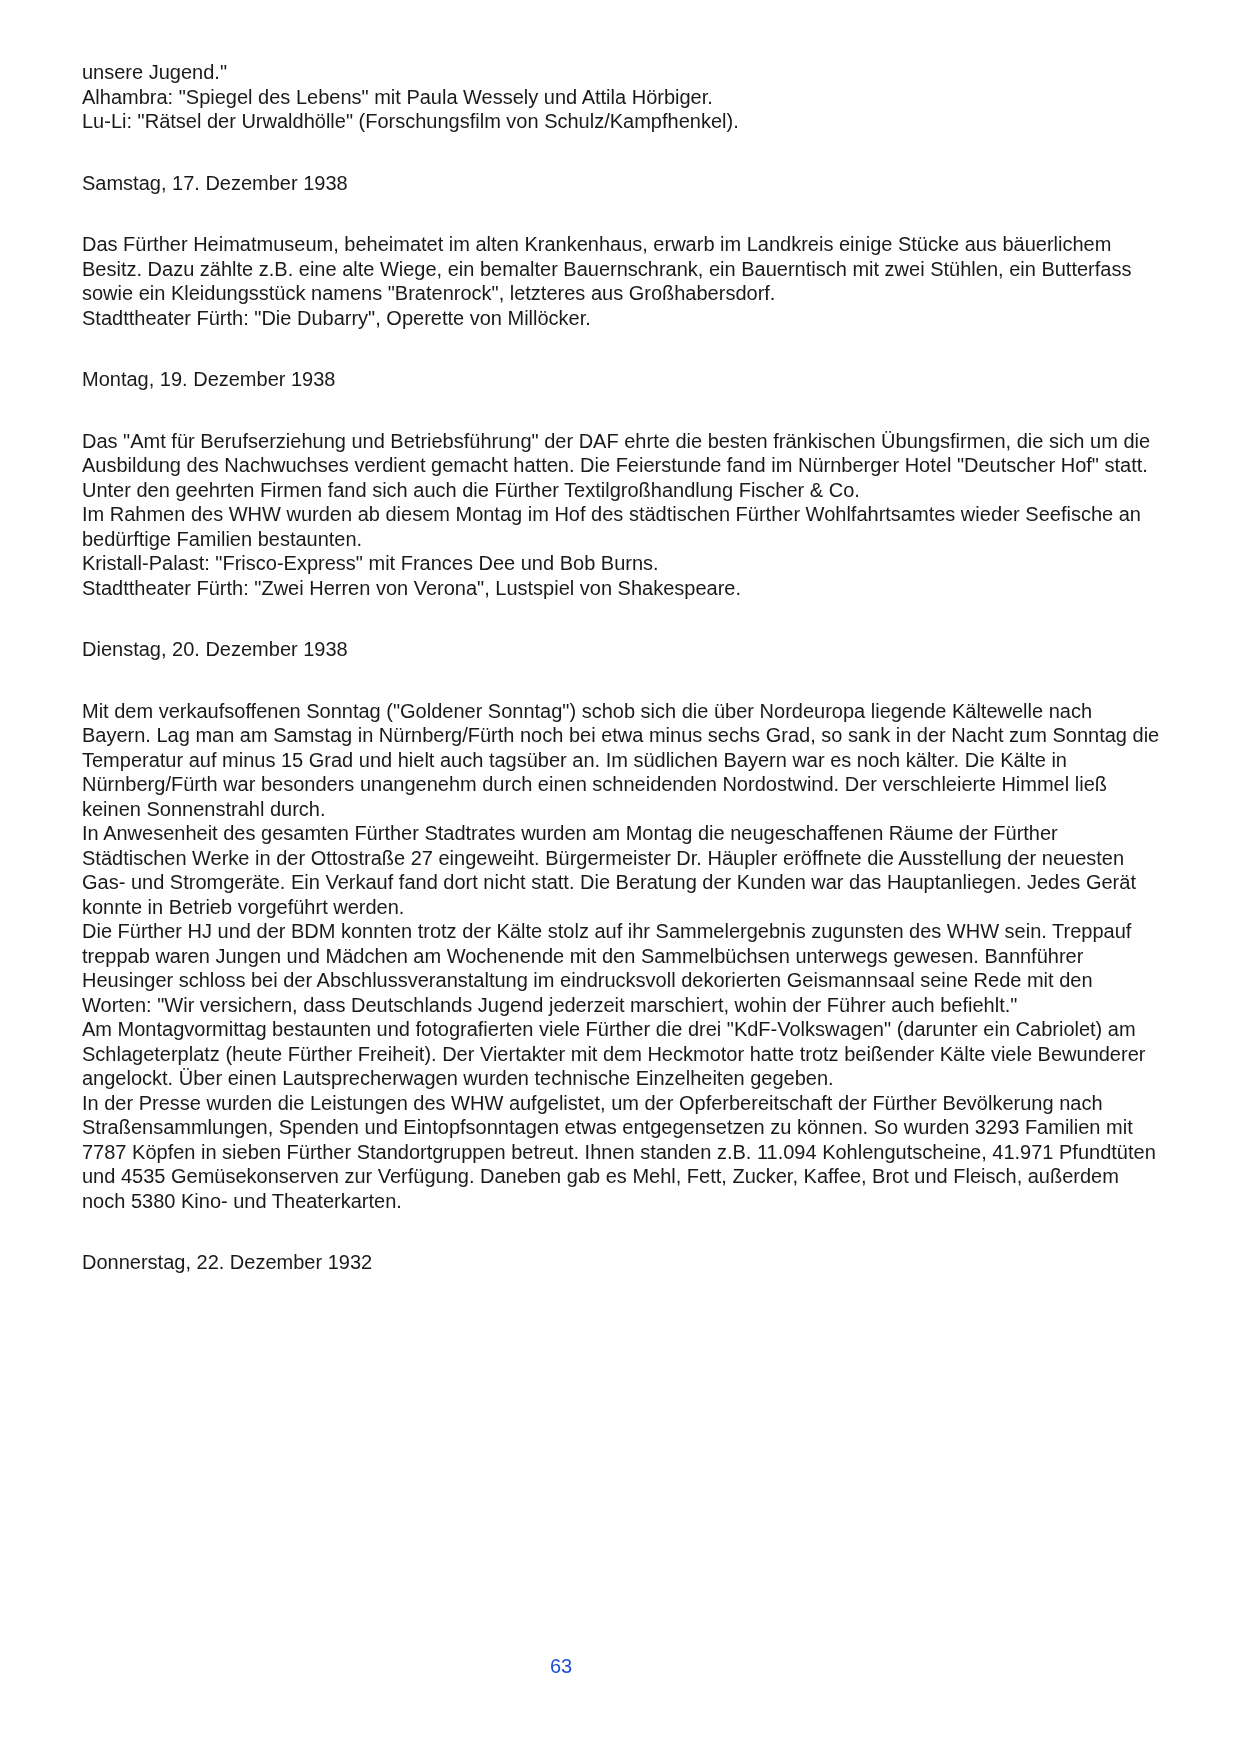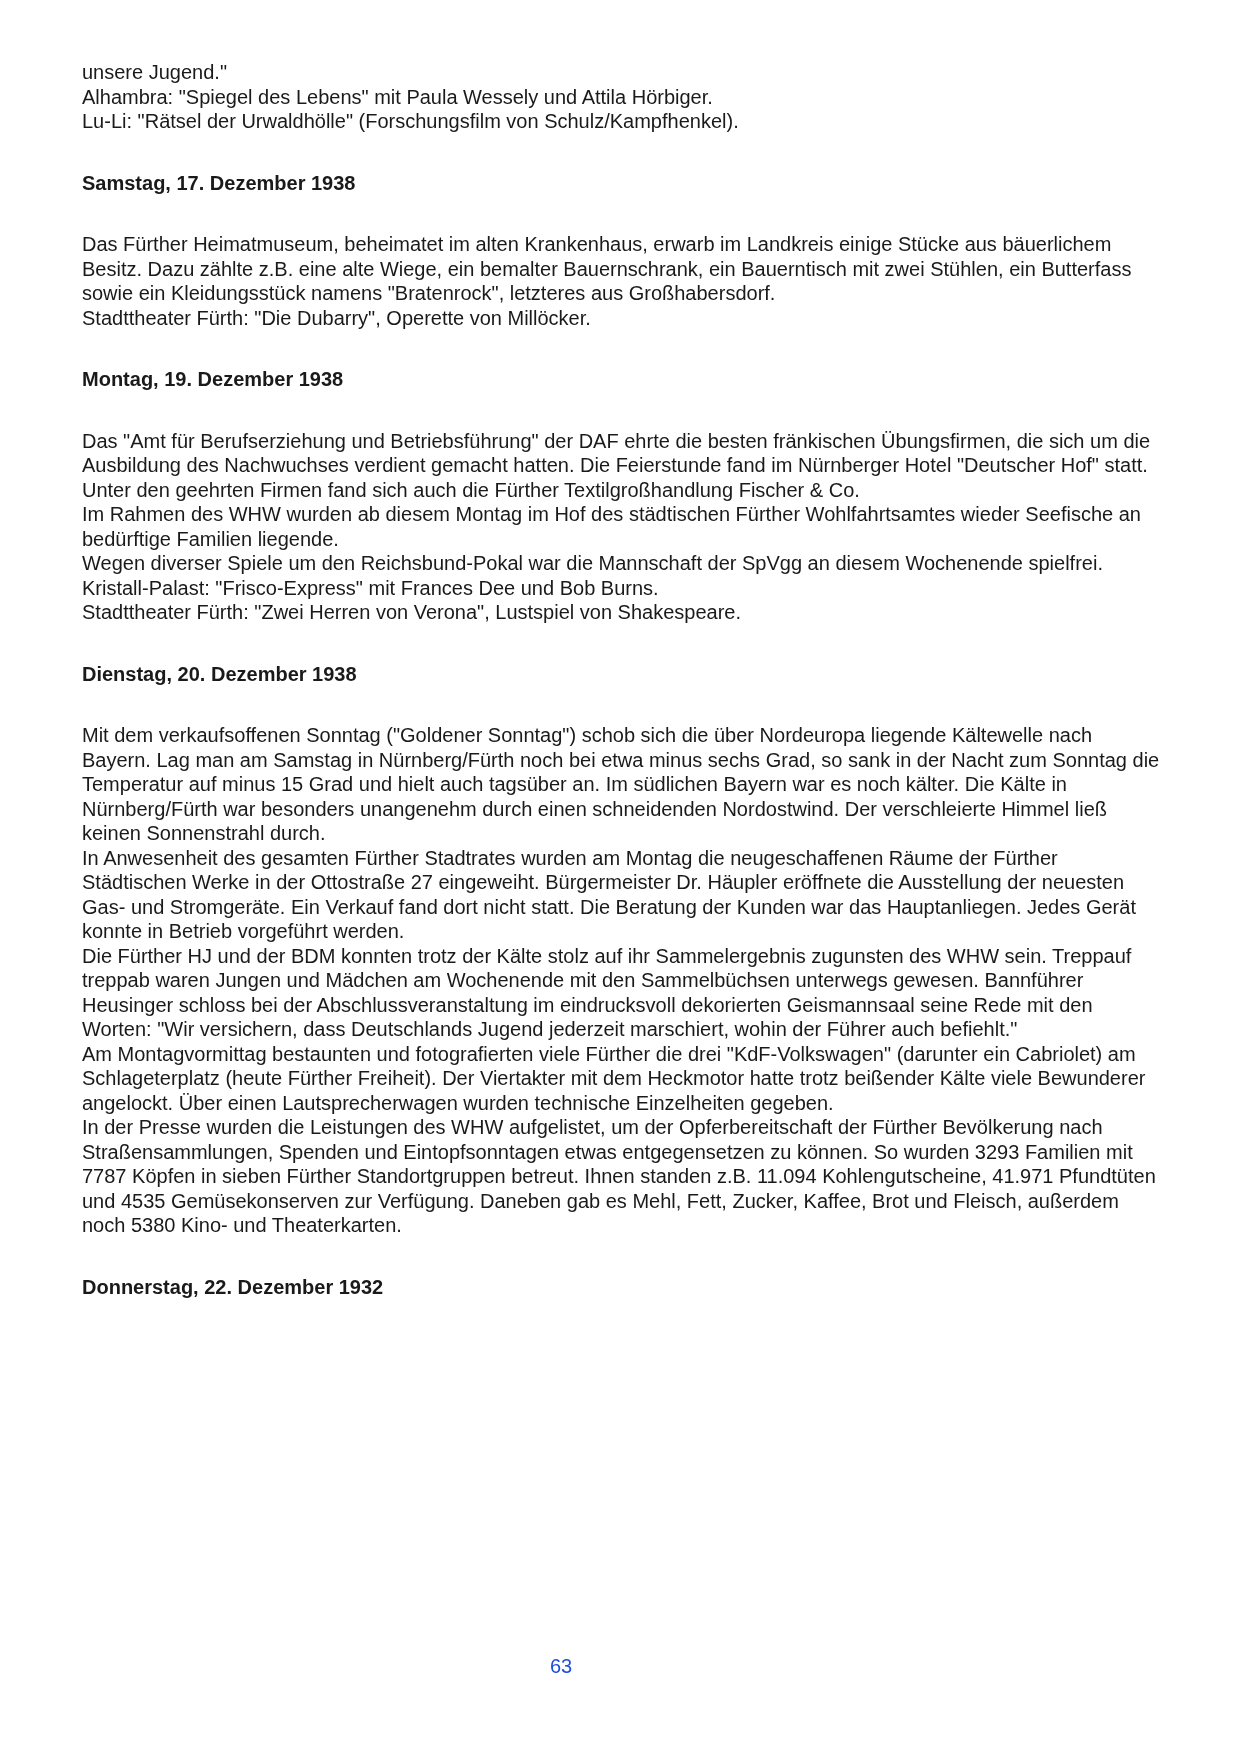--- a/index.html
+++ b/index.html
@@ -25,21 +25,21 @@
     line-height: 24.5px;
     text-align: left;
   }
   .para {
     margin: 0;
     padding: 0;
   }
   .heading {
     font-size: 20px;
     line-height: 24.5px;
-    font-weight: 700;
+    font-weight: 400;
     margin: 37px 0 37px 0;
     padding: 0;
   }
   .page-number {
     position: absolute;
     top: 1655px;
     left: 561px;
     transform: translateX(-50%);
     font-size: 20px;
     line-height: 22px;
@@ -55,22 +55,21 @@
         <p class="para">unsere Jugend."</p>
         <p class="para">Alhambra: "Spiegel des Lebens" mit Paula Wessely und Attila Hörbiger.</p>
         <p class="para">Lu-Li: "Rätsel der Urwaldhölle" (Forschungsfilm von Schulz/Kampfhenkel).</p>
       </div>
     <div id="sections">
         <h2 class="heading">Samstag, 17. Dezember 1938</h2>
         <p class="para">Das Fürther Heimatmuseum, beheimatet im alten Krankenhaus, erwarb im Landkreis einige Stücke aus bäuerlichem Besitz. Dazu zählte z.B. eine alte Wiege, ein bemalter Bauernschrank, ein Bauerntisch mit zwei Stühlen, ein Butterfass sowie ein Kleidungsstück namens "Bratenrock", letzteres aus Großhabersdorf.</p>
         <p class="para">Stadttheater Fürth: "Die Dubarry", Operette von Millöcker.</p>
         <h2 class="heading">Montag, 19. Dezember 1938</h2>
         <p class="para">Das "Amt für Berufserziehung und Betriebsführung" der DAF ehrte die besten fränkischen Übungsfirmen, die sich um die Ausbildung des Nachwuchses verdient gemacht hatten. Die Feierstunde fand im Nürnberger Hotel "Deutscher Hof" statt. Unter den geehrten Firmen fand sich auch die Fürther Textilgroßhandlung Fischer &amp; Co.</p>
-        <p class="para">Im Rahmen des WHW wurden ab diesem Montag im Hof des städtischen Fürther Wohlfahrtsamtes wieder Seefische an bedürftige Familien liegende.</p>
-        <p class="para">Wegen diverser Spiele um den Reichsbund-Pokal war die Mannschaft der SpVgg an diesem Wochenende spielfrei.</p>
+        <p class="para">Im Rahmen des WHW wurden ab diesem Montag im Hof des städtischen Fürther Wohlfahrtsamtes wieder Seefische an bedürftige Familien bestaunten.</p>
         <p class="para">Kristall-Palast: "Frisco-Express" mit Frances Dee und Bob Burns.</p>
         <p class="para">Stadttheater Fürth: "Zwei Herren von Verona", Lustspiel von Shakespeare.</p>
         <h2 class="heading">Dienstag, 20. Dezember 1938</h2>
         <p class="para">Mit dem verkaufsoffenen Sonntag ("Goldener Sonntag") schob sich die über Nordeuropa liegende Kältewelle nach Bayern. Lag man am Samstag in Nürnberg/Fürth noch bei etwa minus sechs Grad, so sank in der Nacht zum Sonntag die Temperatur auf minus 15 Grad und hielt auch tagsüber an. Im südlichen Bayern war es noch kälter. Die Kälte in Nürnberg/Fürth war besonders unangenehm durch einen schneidenden Nordostwind. Der verschleierte Himmel ließ keinen Sonnenstrahl durch.</p>
         <p class="para">In Anwesenheit des gesamten Fürther Stadtrates wurden am Montag die neugeschaffenen Räume der Fürther Städtischen Werke in der Ottostraße 27 eingeweiht. Bürgermeister Dr. Häupler eröffnete die Ausstellung der neuesten Gas- und Stromgeräte. Ein Verkauf fand dort nicht statt. Die Beratung der Kunden war das Hauptanliegen. Jedes Gerät konnte in Betrieb vorgeführt werden.</p>
         <p class="para">Die Fürther HJ und der BDM konnten trotz der Kälte stolz auf ihr Sammelergebnis zugunsten des WHW sein. Treppauf treppab waren Jungen und Mädchen am Wochenende mit den Sammelbüchsen unterwegs gewesen. Bannführer Heusinger schloss bei der Abschlussveranstaltung im eindrucksvoll dekorierten Geismannsaal seine Rede mit den Worten: "Wir versichern, dass Deutschlands Jugend jederzeit marschiert, wohin der Führer auch befiehlt."</p>
         <p class="para">Am Montagvormittag bestaunten und fotografierten viele Fürther die drei "KdF-Volkswagen" (darunter ein Cabriolet) am Schlageterplatz (heute Fürther Freiheit). Der Viertakter mit dem Heckmotor hatte trotz beißender Kälte viele Bewunderer angelockt. Über einen Lautsprecherwagen wurden technische Einzelheiten gegeben.</p>
         <p class="para">In der Presse wurden die Leistungen des WHW aufgelistet, um der Opferbereitschaft der Fürther Bevölkerung nach Straßensammlungen, Spenden und Eintopfsonntagen etwas entgegensetzen zu können. So wurden 3293 Familien mit 7787 Köpfen in sieben Fürther Standortgruppen betreut. Ihnen standen z.B. 11.094 Kohlengutscheine, 41.971 Pfundtüten und 4535 Gemüsekonserven zur Verfügung. Daneben gab es Mehl, Fett, Zucker, Kaffee, Brot und Fleisch, außerdem noch 5380 Kino- und Theaterkarten.</p>
         <h2 class="heading">Donnerstag, 22. Dezember 1932</h2>
       </div>

